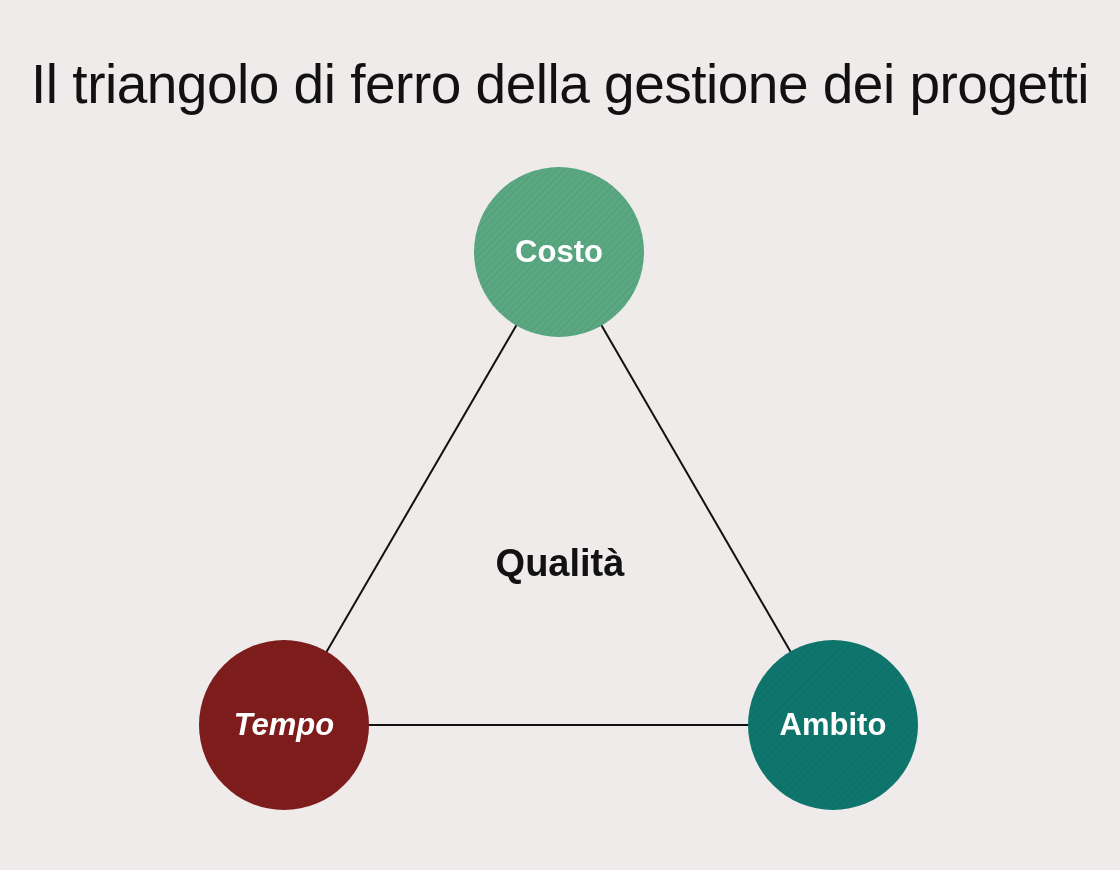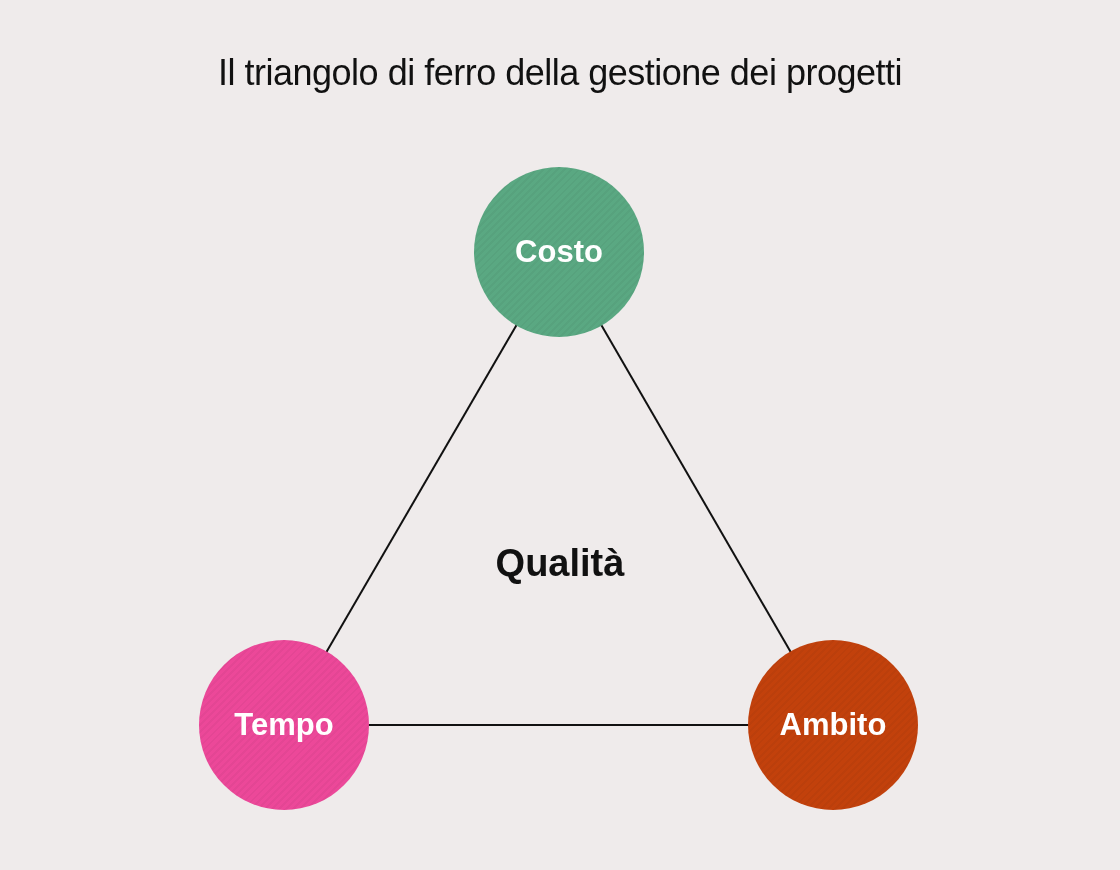--- a/index.html
+++ b/index.html
@@ -4,21 +4,21 @@
   <style>
     html, body { margin: 0; padding: 0; }
     body {
       width: 1120px; height: 870px; overflow: hidden;
       background: #efebeb;
       font-family: "Liberation Sans", "DejaVu Sans", sans-serif;
       position: relative;
     }
     .title {
       position: absolute; left: 0; top: 52px; width: 1120px;
-      text-align: center; font-size: 36px; font-weight: 400;
+      text-align: center; font-size: 55px; font-weight: 400;
       color: #111; letter-spacing: -0.5px;
     }
     svg.lines { position: absolute; left: 0; top: 0; }
     .node {
       position: absolute; width: 170px; height: 170px; border-radius: 50%;
       display: flex; align-items: center; justify-content: center;
       color: #fff; font-weight: 700; font-size: 31px;
       box-sizing: border-box;
     }
     .node span { position: relative; z-index: 2; }
@@ -39,20 +39,20 @@
 
 <svg class="lines" width="1120" height="870">
   <line x1="559" y1="252" x2="284" y2="725" stroke="#111" stroke-width="2"></line>
   <line x1="559" y1="252" x2="833" y2="725" stroke="#111" stroke-width="2"></line>
   <line x1="284" y1="725" x2="833" y2="725" stroke="#111" stroke-width="2"></line>
 </svg>
 
 <div class="node" style="left:474px; top:167px; background:#5aa882;align-items:center;">
   <span>Costo</span>
 </div>
-<div class="node" style="left:199px; top:640px; background:#ec4899;">
+<div class="node" style="left:199px; top:640px; background:#7f1d1d;font-style:italic;">
   <span>Tempo</span>
 </div>
-<div class="node" style="left:748px; top:640px; background:#c2410c;">
+<div class="node" style="left:748px; top:640px; background:#0f766e;">
   <span>Ambito</span>
 </div>
 
 <div class="center-label">Qualità</div>
 
 </body></html>

